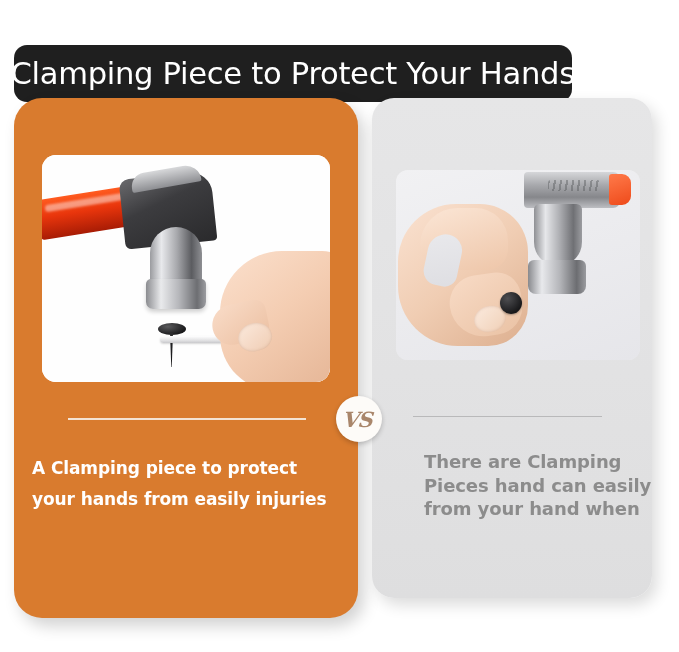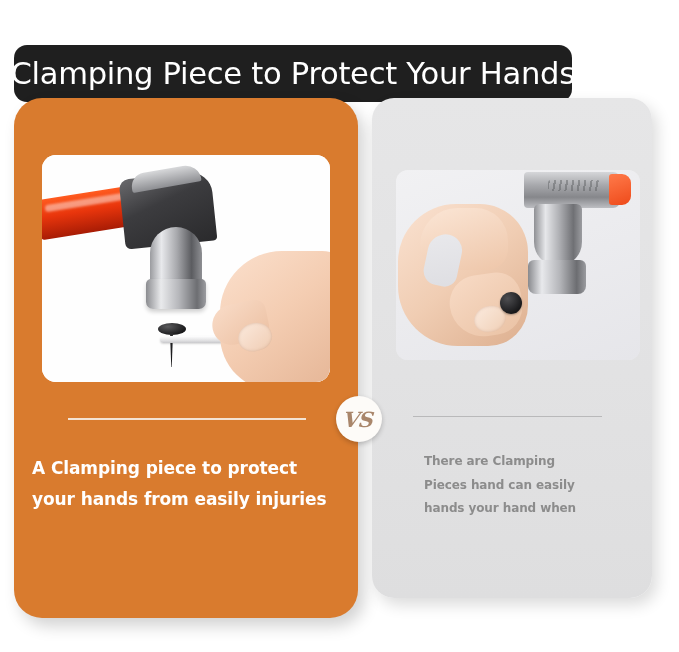--- a/index.html
+++ b/index.html
@@ -127,21 +127,21 @@
     height: 1px;
     background: #b9b9ba;
   }
   .text-con {
     position: absolute;
     left: 52px;
     top: 352px;
     width: 215px;
     color: #8c8c8c;
     font-family: "DejaVu Sans", sans-serif;
-    font-size: 12px;
+    font-size: 18px;
     font-weight: 700;
     line-height: 23.5px;
     letter-spacing: -0.1px;
   }
   .text-con .ln { display: block; white-space: nowrap; }
 
   
   .vs-badge {
     position: absolute;
     left: 336px;
@@ -392,21 +392,21 @@
         <div class="p2-neck"></div>
         <div class="p2-face"></div>
       </div>
     </div>
 
     <div class="divider-con"></div>
 
     <div class="text-con">
       <span class="ln">There are Clamping</span>
       <span class="ln">Pieces hand can easily</span>
-      <span class="ln">hands your hand when</span>
+      <span class="ln">from your hand when</span>
     </div>
   </div>
 
   <div class="vs-badge">
     <span>VS</span>
   </div>
 
 </div>
 
 </body></html>

